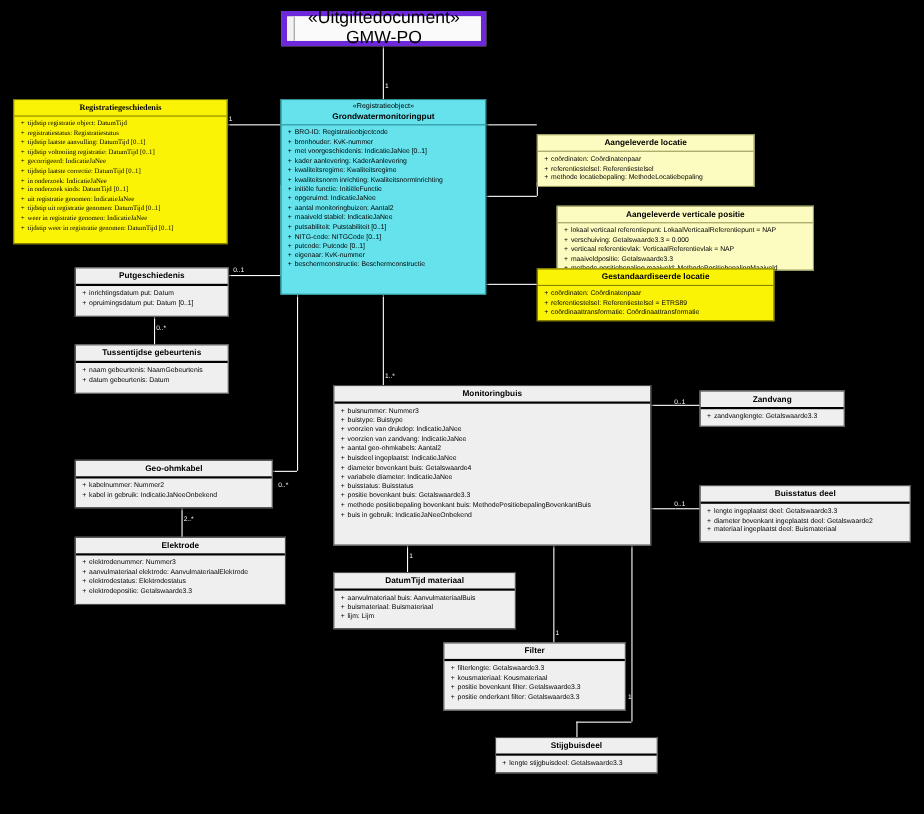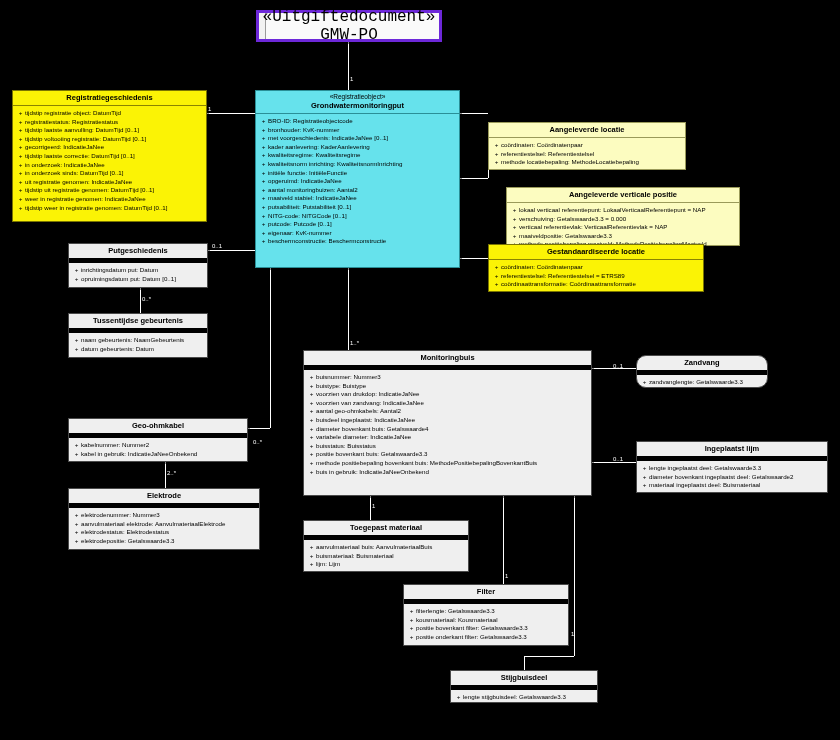--- a/index.html
+++ b/index.html
@@ -1,32 +1,32 @@
 <!DOCTYPE html>
 <html><head>
 <meta charset="utf-8">
 <style>
   html,body{margin:0;padding:0;background:#000;}
   body{width:840px;height:740px;position:relative;font-family:"Liberation Sans",sans-serif;overflow:hidden;}
   #canvas{position:absolute;left:0;top:0;width:840px;height:740px;}
   .box{position:absolute;box-sizing:border-box;border:1px solid #4a4a4a;background:#f2f2f2;box-shadow:2px 2px 0 rgba(0,0,0,0.45);}
-  .box .hdr{border-bottom:5px solid #000000;text-align:center;padding:2px 2px 3px 2px;}
+  .box .hdr{border-bottom:2px solid #000000;text-align:center;padding:2px 2px 3px 2px;}
   .box .stereo{font-size:6.5px;color:#000;line-height:8px;}
   .box .title{font-size:7.5px;font-weight:bold;color:#000;line-height:9px;}
   .box .attrs{padding:3px 3px 3px 3px;}
   .box .attr{font-size:6.2px;color:#000;line-height:8.6px;white-space:nowrap;display:flex;}
   .box .attr .plus{width:9px;flex:0 0 9px;text-align:center;color:#000;}
   .yellow{background:#fbf305;border-color:#7a7500;}
   .yellow .hdr{border-bottom:1px solid #8a8400;}
   .cyan{background:#66e2ec;border-color:#2a8f97;}
   .cyan .hdr{border-bottom:1px solid #2a8f97;}
   .lyellow{background:#fcfcc0;border-color:#9a9a5a;margin-top:32px;}
   .lyellow .hdr{border-bottom:1px solid #9a9a5a;}
   .grey{background:#efefef;}
-  .doc-tab{position:absolute;box-sizing:border-box;border:3px solid #6d28d9;background:#fef9c3;box-shadow:2px 2px 0 rgba(0,0,0,0.45);font-family:Liberation Mono, monospace;}
+  .doc-tab{position:absolute;box-sizing:border-box;border:5px solid #6d28d9;background:#fef9c3;box-shadow:2px 2px 0 rgba(0,0,0,0.45);}
   .multlabel{position:absolute;font-size:6px;color:#fff;background:transparent;line-height:7px;white-space:nowrap;}
   .edge{position:absolute;background:#fff;}
   .edge.h{height:1px;}
   .edge.v{width:1px;}
 </style>
 </head>
 <body>
 
 <div id="canvas">
 
@@ -70,21 +70,21 @@
 
   <div class="doc-tab" style="left:256px;top:10px;width:186px;height:32px;">
     <div style="position:absolute;left:0;top:0;width:100%;height:100%;background:#f2f2f2;"></div>
     <div style="position:absolute;left:6px;top:0;right:-0px;bottom:0;background:#fafafa;border-left:1px solid #9a9a9a;"></div>
     <div style="position:absolute;left:6px;top:0;right:6px;bottom:0;display:flex;flex-direction:column;align-items:center;justify-content:center;">
       <div class="stereo">«Uitgiftedocument»</div>
       <div class="title">GMW-PO</div>
     </div>
   </div>
 
-  <div class="box yellow" style="left:12px;top:90px;width:195px;height:132px;">
+  <div class="box yellow" style="left:12px;top:90px;width:195px;height:132px;font-family:Liberation Serif, serif;">
     <div class="hdr">
       <div class="title">Registratiegeschiedenis</div>
     </div>
     <div class="attrs">
       <div class="attr">
           <span class="plus">+</span>
           <span>tijdstip registratie object: DatumTijd</span>
         </div>
       <div class="attr">
           <span class="plus">+</span>
@@ -127,21 +127,21 @@
           <span>weer in registratie genomen: IndicatieJaNee</span>
         </div>
       <div class="attr">
           <span class="plus">+</span>
           <span>tijdstip weer in registratie genomen: DatumTijd [0..1]</span>
         </div>
     </div>
   </div>
   <div class="multlabel" style="left:208px;top:106px;">1</div>
 
-  <div class="box cyan" style="left:255px;top:90px;width:205px;height:178px;">
+  <div class="box cyan" style="left:255px;top:90px;width:187px;height:178px;">
     <div class="hdr">
       <div class="stereo">«Registratieobject»</div>
       <div class="title">Grondwatermonitoringput</div>
     </div>
     <div class="attrs">
       <div class="attr">
           <span class="plus">+</span>
           <span>BRO-ID: Registratieobjectcode</span>
         </div>
       <div class="attr">
@@ -403,55 +403,55 @@
         </div>
     </div>
   </div>
   <div class="multlabel" style="left:350px;top:340px;">1..*</div>
   <div class="multlabel" style="left:613px;top:363px;">0..1</div>
   <div class="multlabel" style="left:613px;top:456px;">0..1</div>
   <div class="multlabel" style="left:372px;top:503px;">1</div>
   <div class="multlabel" style="left:505px;top:573px;">1</div>
   <div class="multlabel" style="left:571px;top:631px;">1</div>
 
-  <div class="box grey" style="left:636px;top:355px;width:132px;height:33px;border-radius:10px;">
+  <div class="box grey" style="left:636px;top:355px;width:132px;height:33px;">
     <div class="hdr">
       <div class="title">Zandvang</div>
     </div>
     <div class="attrs">
       <div class="attr">
           <span class="plus">+</span>
           <span>zandvanglengte: Getalswaarde3.3</span>
         </div>
     </div>
   </div>
 
   <div class="box grey" style="left:636px;top:441px;width:192px;height:52px;">
     <div class="hdr">
-      <div class="title">Ingeplaatst lijm</div>
+      <div class="title">Buisstatus deel</div>
     </div>
     <div class="attrs">
       <div class="attr">
           <span class="plus">+</span>
           <span>lengte ingeplaatst deel: Getalswaarde3.3</span>
         </div>
       <div class="attr">
           <span class="plus">+</span>
           <span>diameter bovenkant ingeplaatst deel: Getalswaarde2</span>
         </div>
       <div class="attr">
           <span class="plus">+</span>
           <span>materiaal ingeplaatst deel: Buismateriaal</span>
         </div>
     </div>
   </div>
 
   <div class="box grey" style="left:303px;top:520px;width:166px;height:52px;">
     <div class="hdr">
-      <div class="title">Toegepast materiaal</div>
+      <div class="title">DatumTijd materiaal</div>
     </div>
     <div class="attrs">
       <div class="attr">
           <span class="plus">+</span>
           <span>aanvulmateriaal buis: AanvulmateriaalBuis</span>
         </div>
       <div class="attr">
           <span class="plus">+</span>
           <span>buismateriaal: Buismateriaal</span>
         </div>

